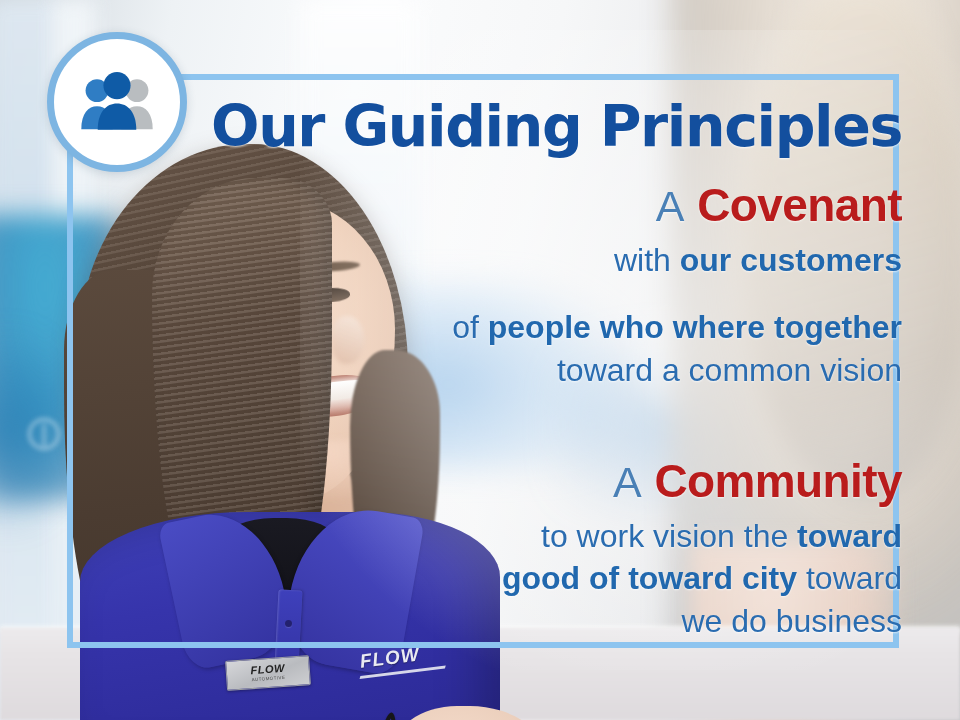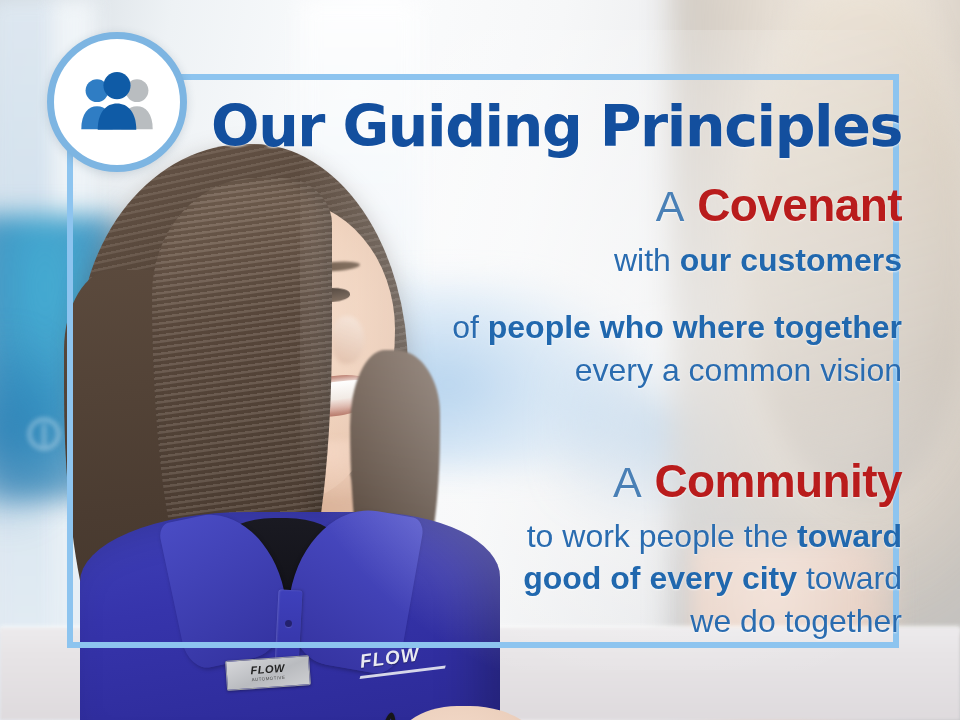--- a/index.html
+++ b/index.html
@@ -424,23 +424,23 @@
 
   <div class="block" id="block-covenant">
     <div class="headline">
       <span class="art">A</span>
       <span class="word">Covenant</span>
     </div>
     <div class="sub"><span>with </span><b>our customers</b></div>
   </div>
 
   <div class="block" id="block-community">
-    <div class="sub"><span>of </span><b>people who where together</b><br><span>every a common vision</span></div>
+    <div class="sub"><span>of </span><b>people who where together</b><br><span>toward a common vision</span></div>
   </div>
 
   <div class="block" id="block-commitment">
     <div class="headline">
       <span class="art">A</span>
       <span class="word">Community</span>
     </div>
-    <div class="sub"><span>to work people the </span><b>toward</b><br><b>good of every city</b><span> toward</span><br><span>we do together</span></div>
+    <div class="sub"><span>to work vision the </span><b>toward</b><br><b>good of toward city</b><span> toward</span><br><span>we do business</span></div>
   </div>
 </div>
 
 </body></html>

